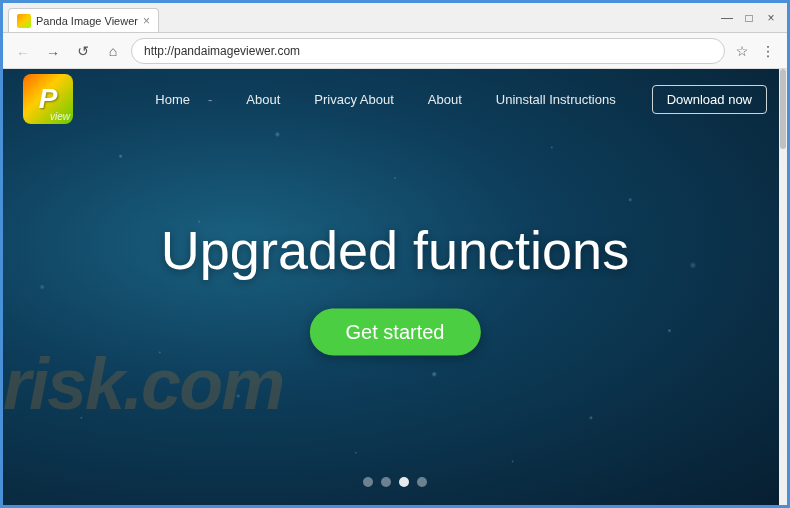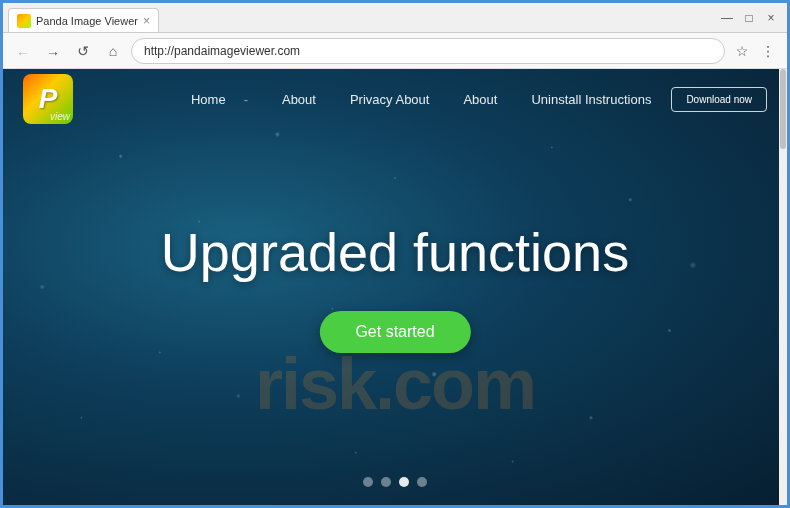--- a/index.html
+++ b/index.html
@@ -179,26 +179,27 @@
         radial-gradient(circle 5px at 88% 45%, rgba(180,220,255,0.25) 0%, transparent 70%),
         radial-gradient(circle 4px at 5% 50%, rgba(180,220,255,0.25) 0%, transparent 70%);
     }
 
     
     .watermark {
       position: absolute;
       bottom: 80px;
       left: 0;
       right: 0;
-      text-align: center;
+      text-align: left;
       font-size: 72px;
       font-weight: bold;
       color: rgba(180, 120, 50, 0.25);
       pointer-events: none;
       letter-spacing: -2px;
+      font-style: italic;
     }
 
     
     .site-nav {
       position: absolute;
       top: 0;
       left: 0;
       right: 0;
       height: 60px;
       display: flex;
@@ -249,23 +250,24 @@
     }
     .nav-separator {
       color: rgba(255,255,255,0.5);
       font-size: 13px;
     }
     .download-btn {
       border: 1px solid rgba(255,255,255,0.8);
       border-radius: 4px;
       padding: 6px 14px;
       color: #fff;
-      font-size: 10px;
+      font-size: 13px;
       background: transparent;
       cursor: pointer;
+      margin-left: 16px;
     }
 
     
     .hero-content {
       position: absolute;
       top: 50%;
       left: 50%;
       transform: translate(-50%, -50%);
       text-align: center;
       z-index: 5;
@@ -277,21 +279,21 @@
       text-shadow: 0 2px 8px rgba(0,0,0,0.4);
       margin-bottom: 28px;
       white-space: nowrap;
     }
     .get-started-btn {
       background: #4cce42;
       color: #fff;
       border: none;
       border-radius: 25px;
       padding: 12px 36px;
-      font-size: 16px;
+      font-size: 20px;
       cursor: pointer;
       box-shadow: 0 3px 12px rgba(0,0,0,0.3);
     }
 
     
     .carousel-dots {
       position: absolute;
       bottom: 18px;
       left: 50%;
       transform: translateX(-50%);

